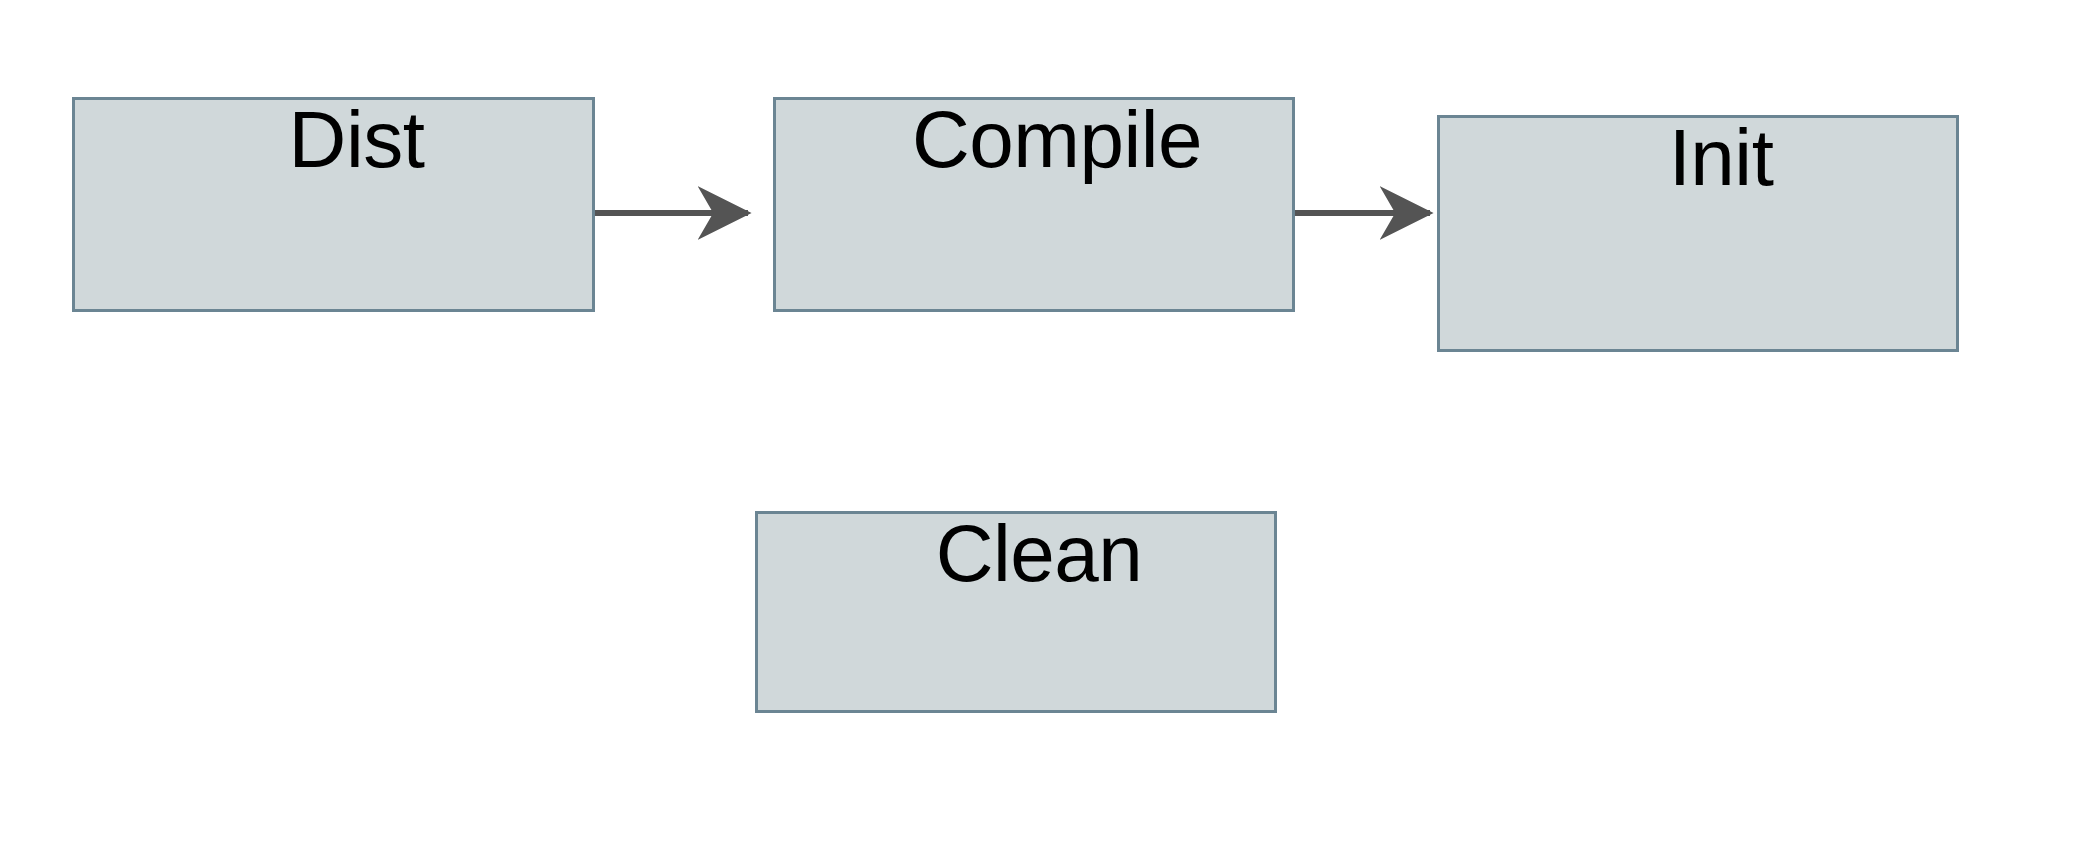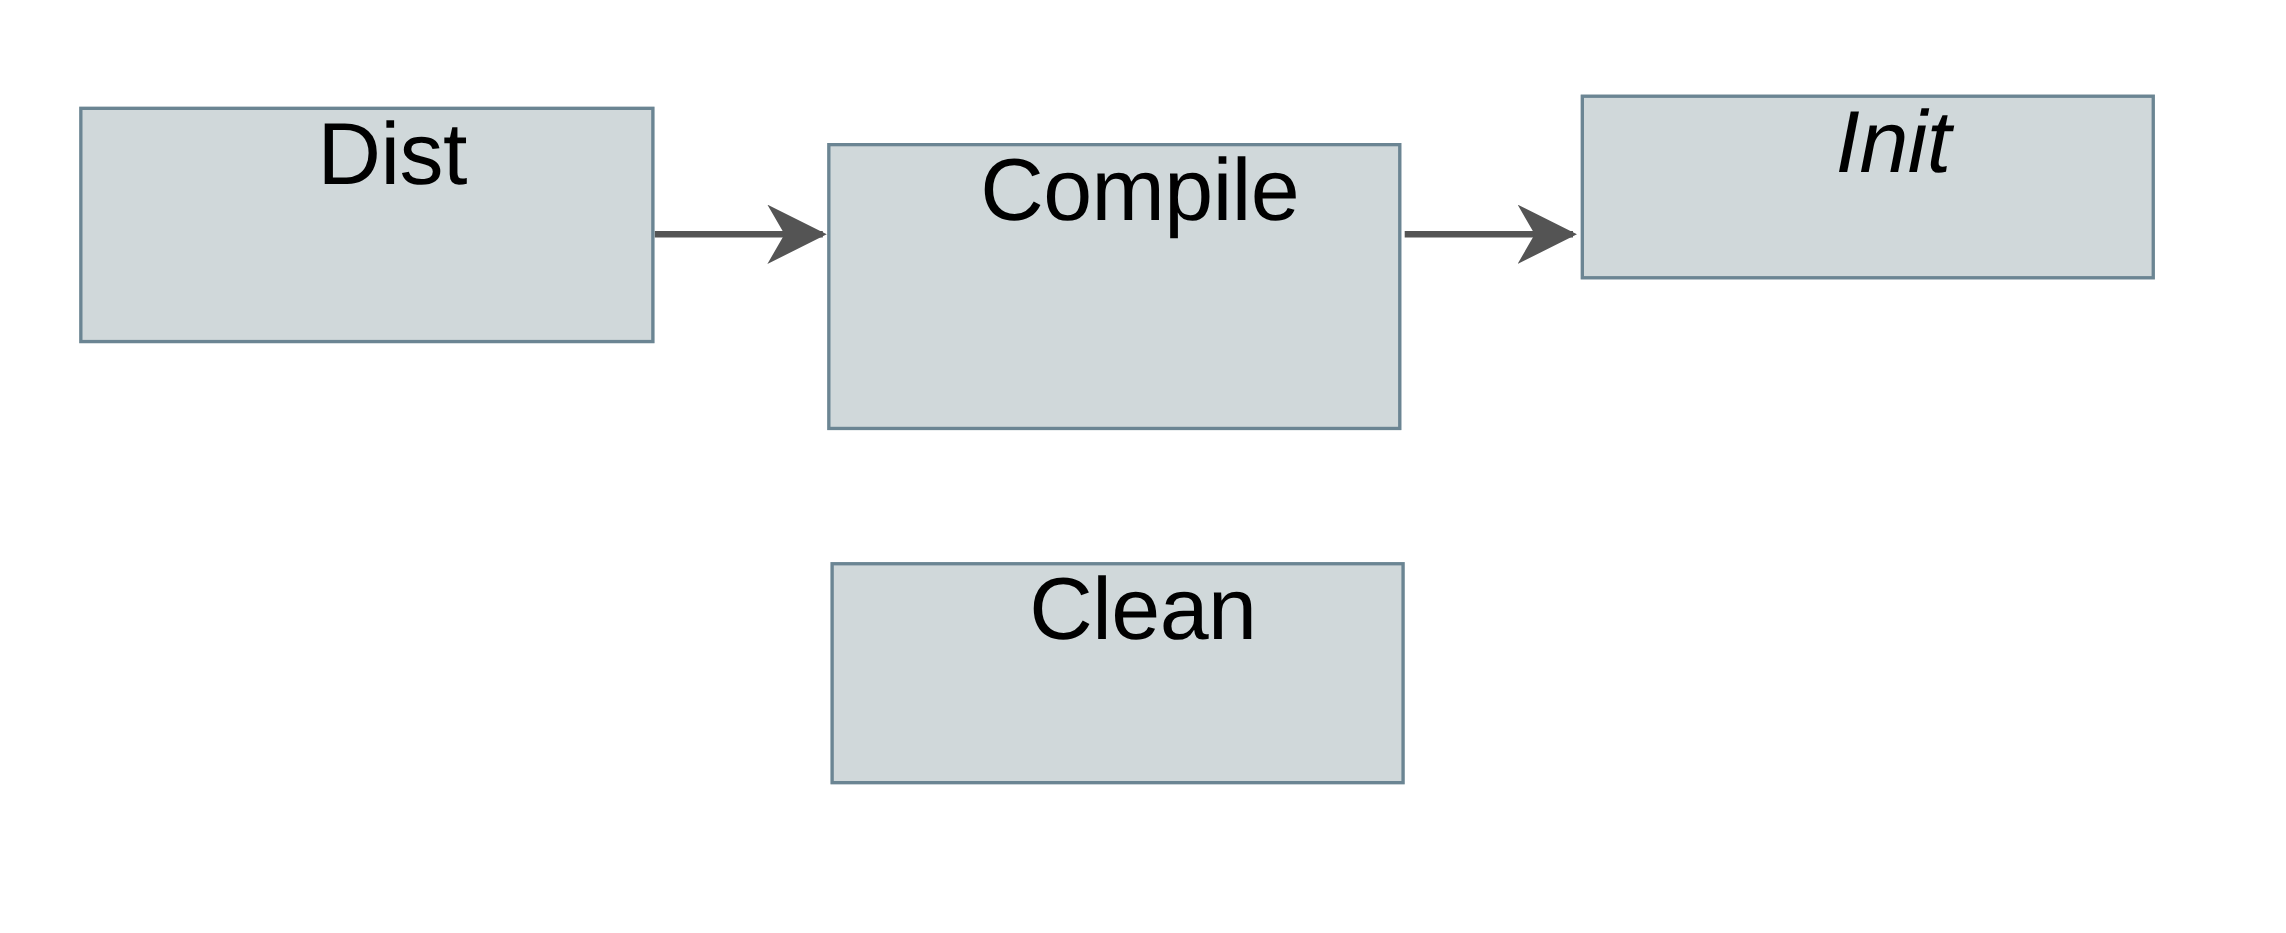--- a/index.html
+++ b/index.html
@@ -56,25 +56,25 @@
       </defs>
       <line x1="595" y1="213" x2="748" y2="213" stroke="#545454" stroke-width="6" marker-end="url(#arrowhead)"></line>
       <line x1="1277" y1="213" x2="1430" y2="213" stroke="#545454" stroke-width="6" marker-end="url(#arrowhead)"></line>
     </svg>
   </div>
 
   <div class="node" style="left:72px;  top:97px;  width:523px; height:215px;">
     <span class="node-label">Dist</span>
   </div>
 
-  <div class="node" style="left:752px; top:97px;  width:522px; height:261px;margin-top:33px;">
+  <div class="node" style="left:773px; top:97px;  width:522px; height:215px;">
     <span class="node-label">Compile</span>
   </div>
 
-  <div class="node" style="left:1437px;top:86px;  width:522px; height:168px;font-style:italic;">
+  <div class="node" style="left:1437px;top:115px;  width:522px; height:237px;">
     <span class="node-label">Init</span>
   </div>
 
   <div class="node" style="left:755px; top:511px; width:522px; height:202px;">
     <span class="node-label">Clean</span>
   </div>
 
 </div>
 
 </body></html>

